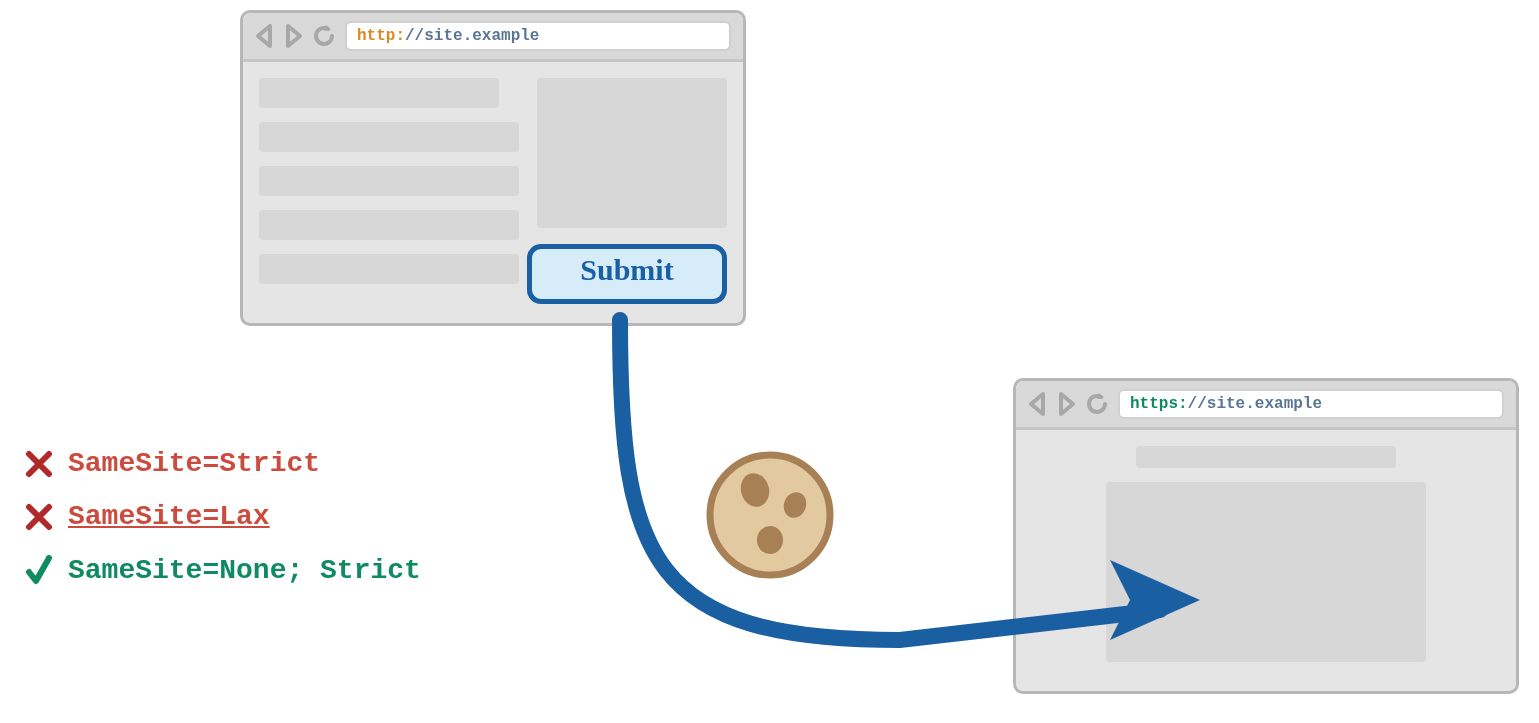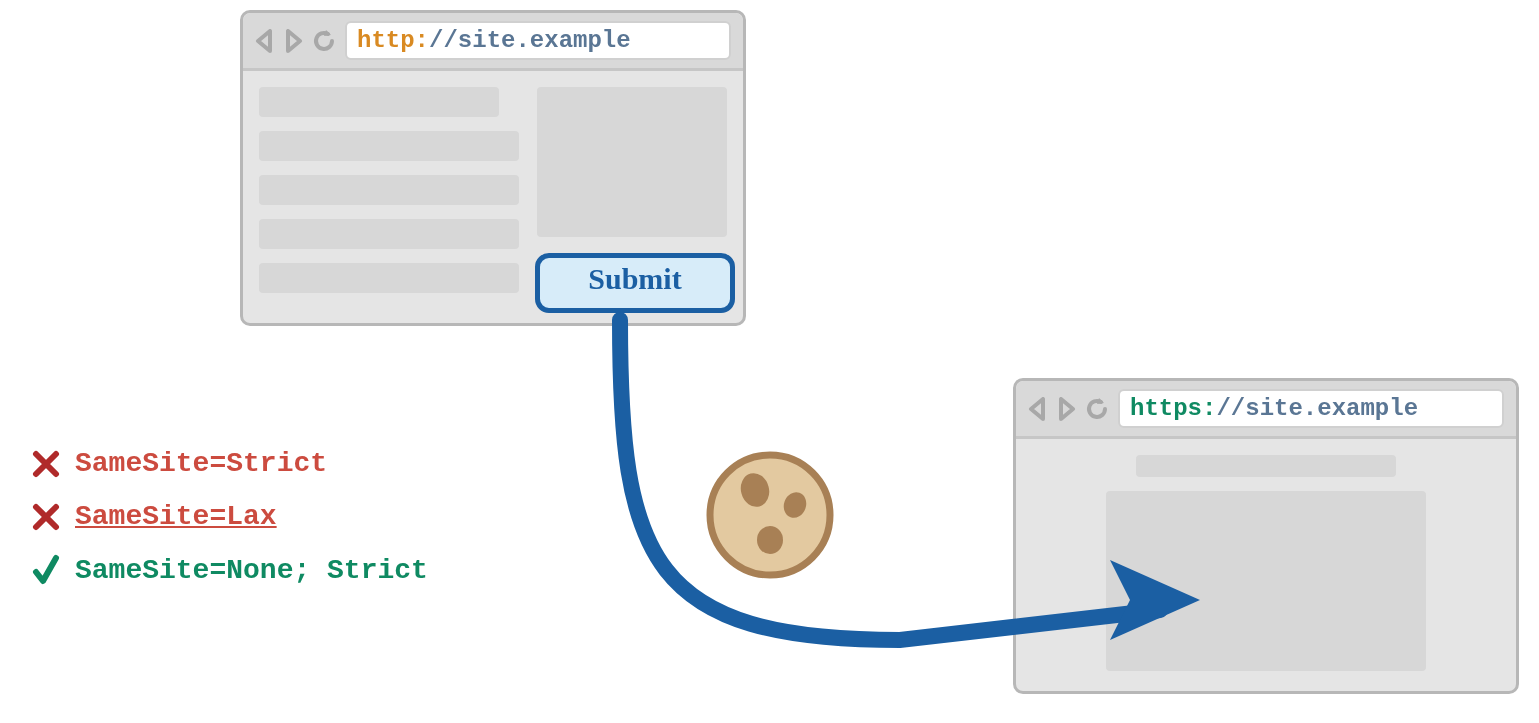--- a/index.html
+++ b/index.html
@@ -3,38 +3,38 @@
 <meta charset="utf-8">
 <style>
   html,body{margin:0;padding:0;width:1539px;height:723px;background:transparent;font-family:'Courier New',monospace;overflow:hidden;}
   .stage{position:relative;width:1539px;height:723px;}
   .browser{position:absolute;border:3px solid #b7b7b7;border-radius:10px;background:#e5e5e5;}
   .browser.b1{left:240px;top:10px;width:500px;height:310px;}
   .browser.b2{left:1013px;top:378px;width:500px;height:310px;}
   .tabbar{display:flex;align-items:center;gap:8px;padding:8px 12px;background:#d9d9d9;border-radius:8px 8px 0 0;border-bottom:3px solid #c6c6c6;}
   .nav-icon{color:#a8a8a8;}
   .nav-icon svg{display:block;}
-  .url{flex:1;background:#fff;border:2px solid #d0d0d0;border-radius:6px;padding:4px 10px;font-size:24px;}
+  .url{flex:1;background:#fff;border:2px solid #d0d0d0;border-radius:6px;padding:4px 10px;font-size:16px;}
   .url .scheme{font-weight:bold;}
   .url .rest{font-weight:bold;}
   .content{position:relative;flex:1;padding:14px 16px 16px 16px;height:calc(100% - 50px);box-sizing:border-box;}
   .bar{background:#d7d7d7;border-radius:4px;position:absolute;}
   
   .b1 .l1{left:16px;top:16px;width:240px;height:30px;}
   .b1 .l2{left:16px;top:60px;width:260px;height:30px;}
   .b1 .l3{left:16px;top:104px;width:260px;height:30px;}
   .b1 .l4{left:16px;top:148px;width:260px;height:30px;}
   .b1 .l5{left:16px;top:192px;width:260px;height:30px;}
   .b1 .imgph{right:16px;top:16px;width:190px;height:150px;background:#d7d7d7;border-radius:4px;position:absolute;}
-  .submit{position:absolute;right:8px;bottom:18px;width:190px;height:50px;border:5px solid #1b5fa3;background:#d7ecf9;border-radius:14px;color:#1b5fa3;font-family:'Comic Sans MS','Segoe Script',cursive;font-size:30px;line-height:42px;text-align:center;font-weight:bold;}
+  .submit{position:absolute;right:16px;bottom:18px;width:190px;height:50px;border:5px solid #1b5fa3;background:#d7ecf9;border-radius:14px;color:#1b5fa3;font-family:'Comic Sans MS','Segoe Script',cursive;font-size:30px;line-height:42px;text-align:center;font-weight:bold;}
   
   .b2 .h1{left:120px;top:16px;width:260px;height:22px;}
   .b2 .body{left:90px;top:52px;width:320px;height:180px;background:#d7d7d7;border-radius:4px;position:absolute;}
   
-  .legend{position:absolute;left:31px;top:448px;font-size:28px;font-weight:bold;}
+  .legend{position:absolute;left:24px;top:448px;font-size:28px;font-weight:bold;}
   .legend .row{display:flex;align-items:center;gap:14px;margin-bottom:22px;}
   .legend .mark{width:30px;display:flex;justify-content:center;}
   .legend .txt{font-family:'Courier New',monospace;}
   
   .arrow,.cookie{position:absolute;}
   .arrow{left:0;top:0;pointer-events:none;}
 </style>
 </head>
 <body>
 

